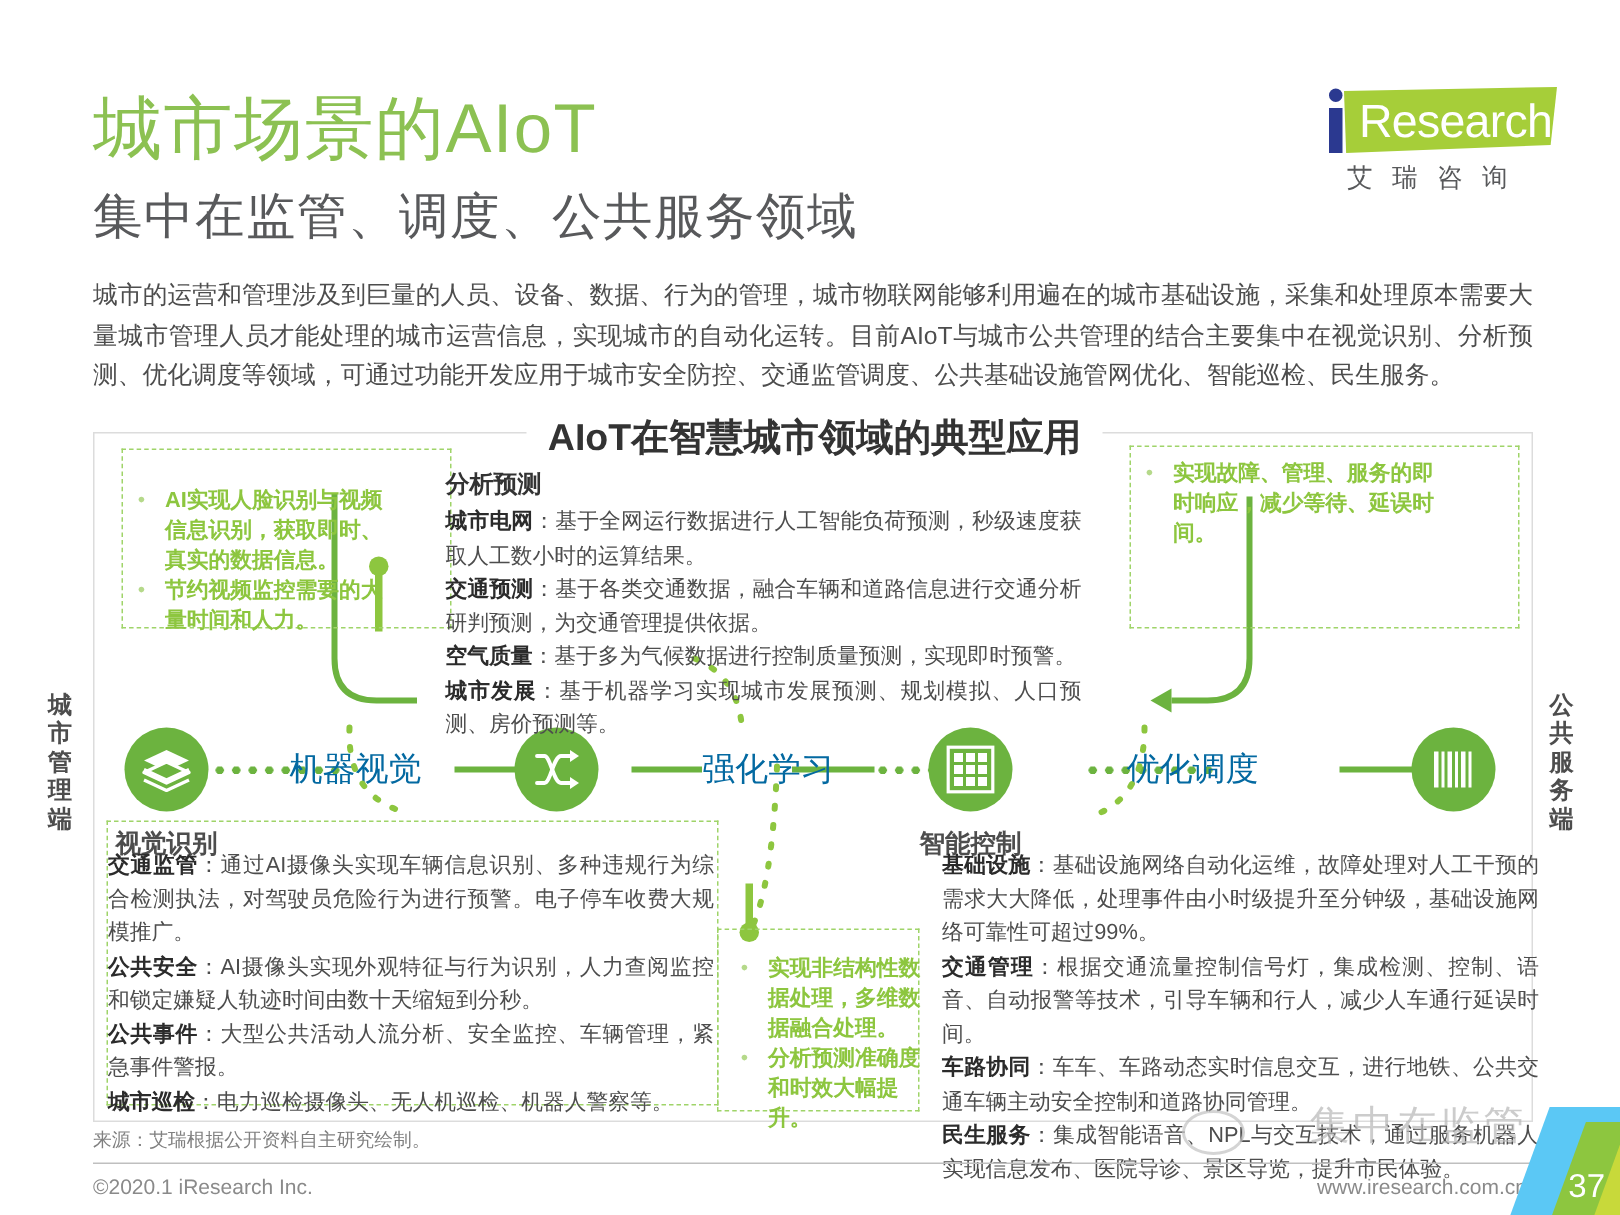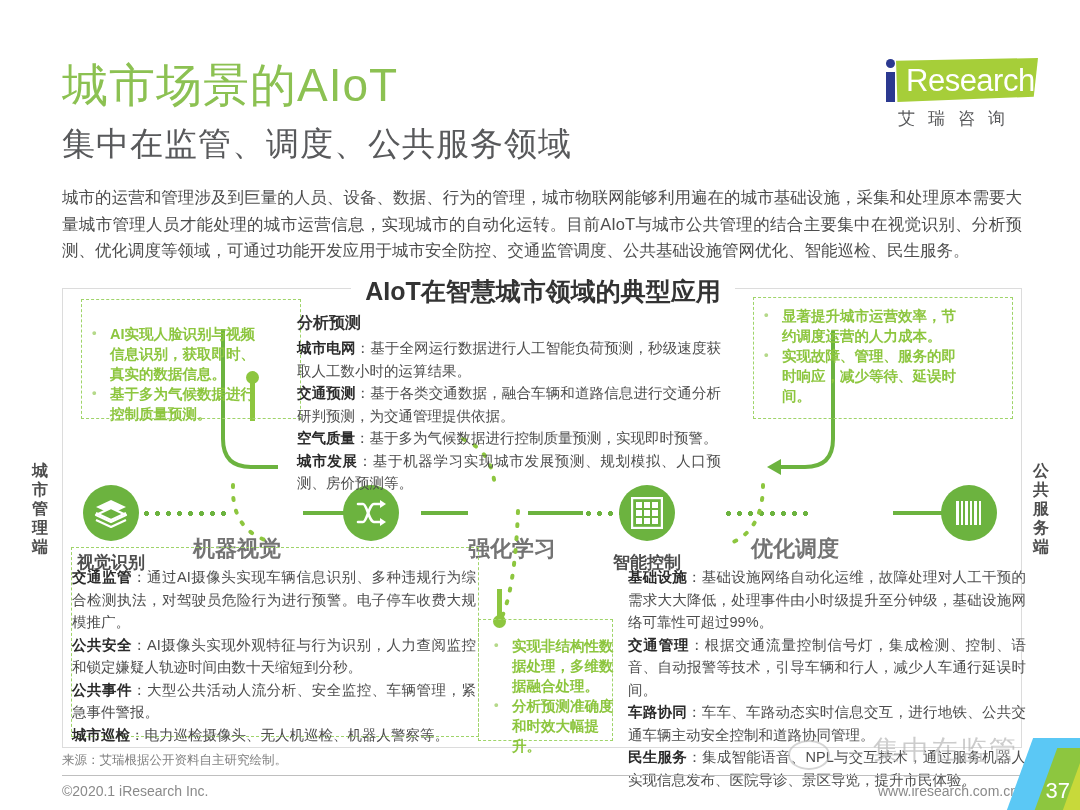--- a/index.html
+++ b/index.html
@@ -79,23 +79,22 @@
   .node {
     position:absolute; width:56px; height:56px; border-radius:50%;
     background:#6cb33f; display:flex; align-items:center; justify-content:center;
   }
   .node svg { display:block; }
   .node-label {
     position:absolute; font-size:17px; font-weight:bold; color:#4d4d4d;
     white-space:nowrap;
   }
   .axis-word {
-    position:absolute; font-size:22px; font-weight:bold; color:#737373;
+    position:absolute; font-size:22px; font-weight:normal; color:#0369a1;
     white-space:nowrap;
-    margin-top:36px;
   }
   .end-label {
     position:absolute; font-size:16px; font-weight:bold; color:#4d4d4d;
     width:20px; line-height:19px; text-align:center;
   }
 
   
   .green-block {
     position:absolute; color:#8dc63f; font-weight:bold;
     font-size:14.5px; line-height:20px;
@@ -280,34 +279,33 @@
 
   <div class="dash-box" style="left:18px;  top:10px;  width:220px; height:120px;"></div>
   <div class="dash-box" style="left:415px; top:330px; width:135px; height:122px;"></div>
   <div class="dash-box" style="left:690px; top:8px;   width:260px; height:122px;"></div>
   <div class="dash-box" style="left:8px;   top:258px; width:408px; height:190px;"></div>
 </div>
 
 <div class="green-block" style="left:88px; top:324px; width:180px;">
   <ul>
     <li>AI实现人脸识别与视频信息识别，获取即时、真实的数据信息。</li>
-    <li>基于多为气候数据进行控制质量预测。</li>
+    <li>节约视频监控需要的大量时间和人力。</li>
   </ul>
 </div>
 
 <div class="green-block" style="left:490px; top:636px; width:124px;">
   <ul>
     <li>实现非结构性数据处理，多维数据融合处理。</li>
     <li>分析预测准确度和时效大幅提升。</li>
   </ul>
 </div>
 
 <div class="green-block" style="left:760px; top:306px; width:200px;">
   <ul>
-    <li>显著提升城市运营效率，节约调度运营的人力成本。</li>
     <li>实现故障、管理、服务的即时响应，减少等待、延误时间。</li>
   </ul>
 </div>
 
 <div class="detail-head" style="left:297px; top:313px;">分析预测</div>
 <div class="detail-body" style="left:297px; top:337px; width:424px;">
   <div><b>城市电网</b>：<span>基于全网运行数据进行人工智能负荷预测，秒级速度获取人工数小时的运算结果。</span></div>
   <div><b>交通预测</b>：<span>基于各类交通数据，融合车辆和道路信息进行交通分析研判预测，为交通管理提供依据。</span></div>
   <div><b>空气质量</b>：<span>基于多为气候数据进行控制质量预测，实现即时预警。</span></div>
   <div><b>城市发展</b>：<span>基于机器学习实现城市发展预测、规划模拟、人口预测、房价预测等。</span></div>

